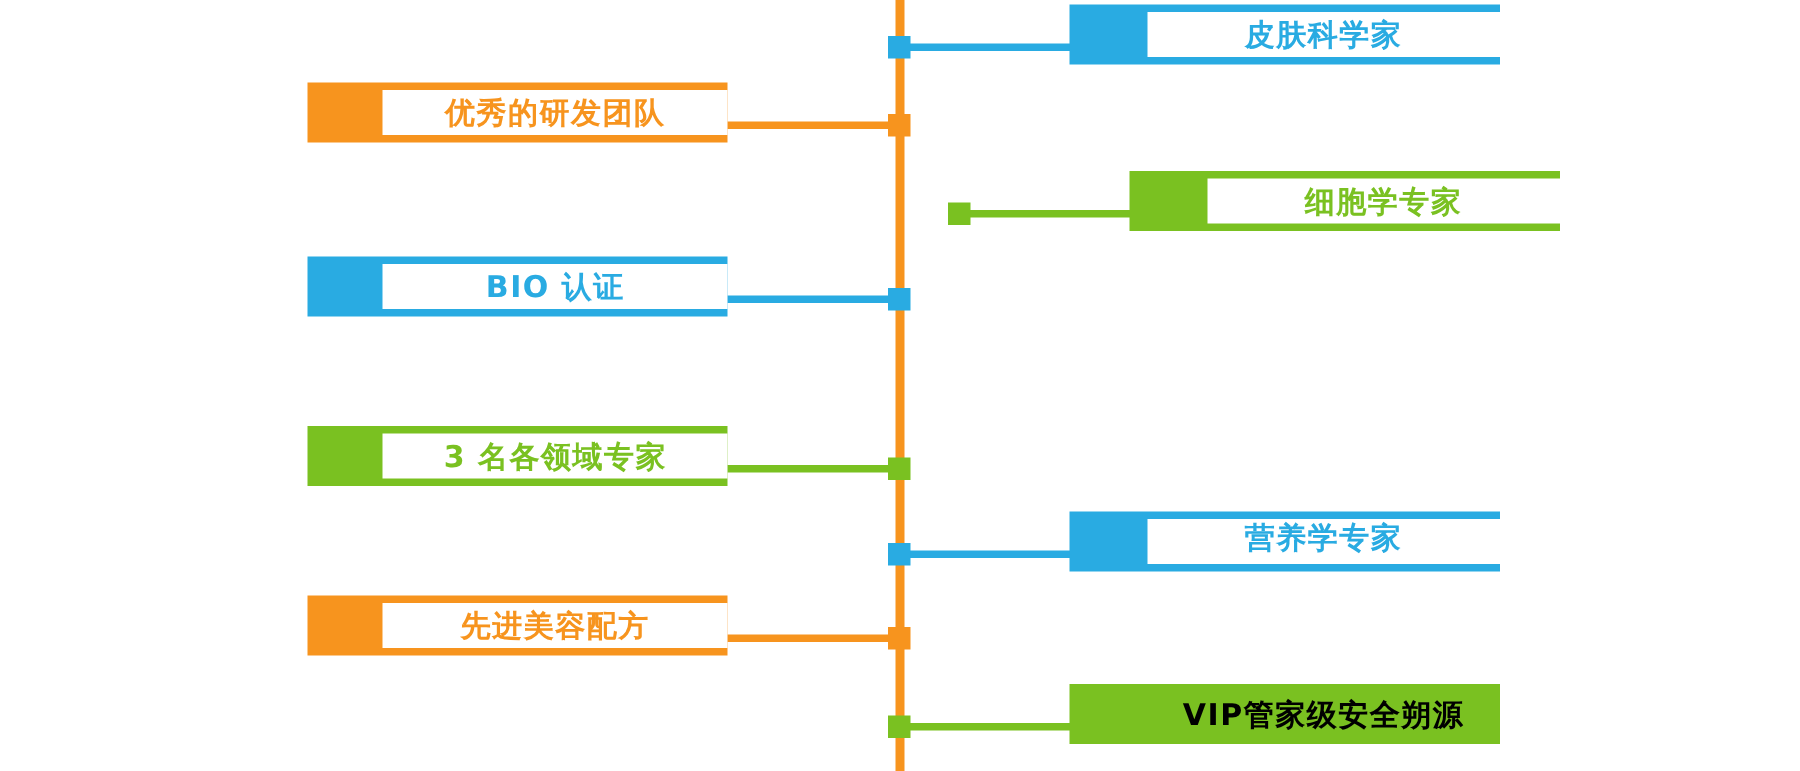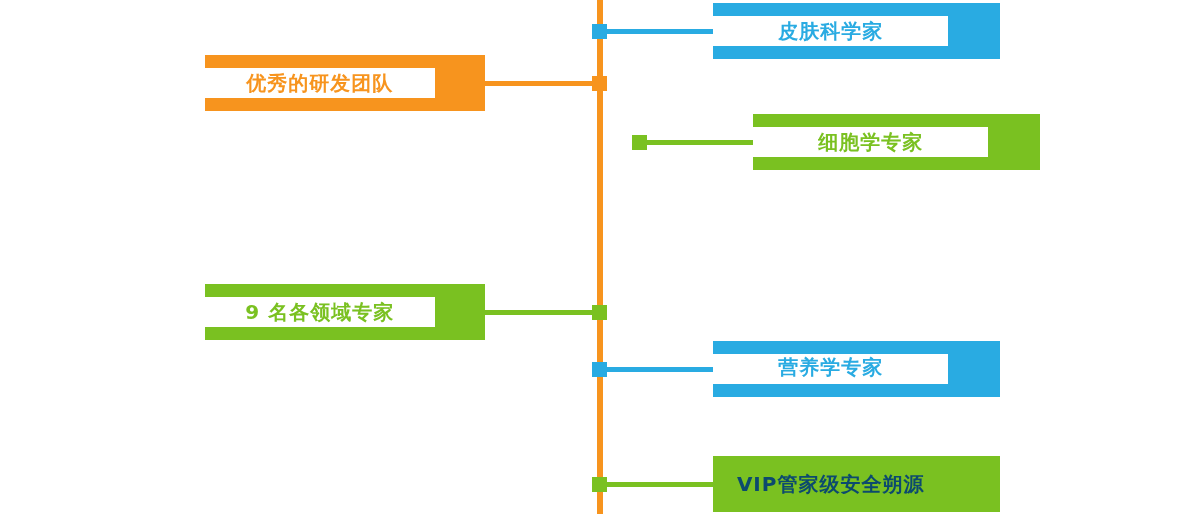--- a/index.html
+++ b/index.html
@@ -16,39 +16,39 @@
     left:597px;top:0;
     width:6px;height:514px;
     z-index:1;
   }
   .row{
     position:absolute;
     left:0;width:1200px;height:56px;
   }
   .node{
     position:absolute;
-    top:0;height:56px;
+    top:0;height:40px;
     background:var(--c);
-    display:flex;align-items:center;justify-content:flex-start;
+    display:flex;align-items:center;justify-content:flex-end;
     z-index:2;
   }
   .row.left  .node{left:205px;width:280px;}
   .row.right .node{left:713px;width:287px;}
   .inner{
     width:82%;height:30px;
     background:#ffffff;
     color:var(--c);
     font-size:20px;font-weight:bold;
     line-height:30px;text-align:center;
     letter-spacing:1px;
     white-space:nowrap;overflow:hidden;
   }
   .row.solid .inner{
     background:transparent;
-    color:#0c4a6e;
+    color:#000000;
   }
   .connector{
     position:absolute;
     top:26px;height:5px;
     background:var(--c);
     z-index:0;
   }
   .row.left  .connector{left:480px;width:122px;}
   .row.right .connector{left:598px;width:118px;}
   .dot{
@@ -67,29 +67,43 @@
   <div class="center-line" style="background: rgb(247, 148, 30);"></div>
 
   <div class="row left" style="top: 55px; --c: #F7941E;">
     <div class="connector"></div>
     <div class="node">
       <div class="inner">优秀的研发团队</div>
     </div>
     <div class="dot"></div>
   </div>
 
+  <div class="row left" style="top: 171px; --c: #29ABE2;">
+    <div class="connector"></div>
+    <div class="node">
+      <div class="inner">BIO 认证</div>
+    </div>
+    <div class="dot"></div>
+  </div>
 
   <div class="row left" style="top: 284px; --c: #7AC121;">
     <div class="connector"></div>
     <div class="node">
-      <div class="inner">9 名各领域专家</div>
+      <div class="inner">3 名各领域专家</div>
     </div>
     <div class="dot"></div>
   </div>
 
+  <div class="row left" style="top: 397px; --c: #F7941E;">
+    <div class="connector"></div>
+    <div class="node">
+      <div class="inner">先进美容配方</div>
+    </div>
+    <div class="dot"></div>
+  </div>
 
   <div class="row right" style="top: 3px; --c: #29ABE2;">
     <div class="connector"></div>
     <div class="node">
       <div class="inner">皮肤科学家</div>
     </div>
     <div class="dot"></div>
   </div>
 
   <div class="row right" style="top: 114px; margin-left: 40px; --c: #7AC121;">

